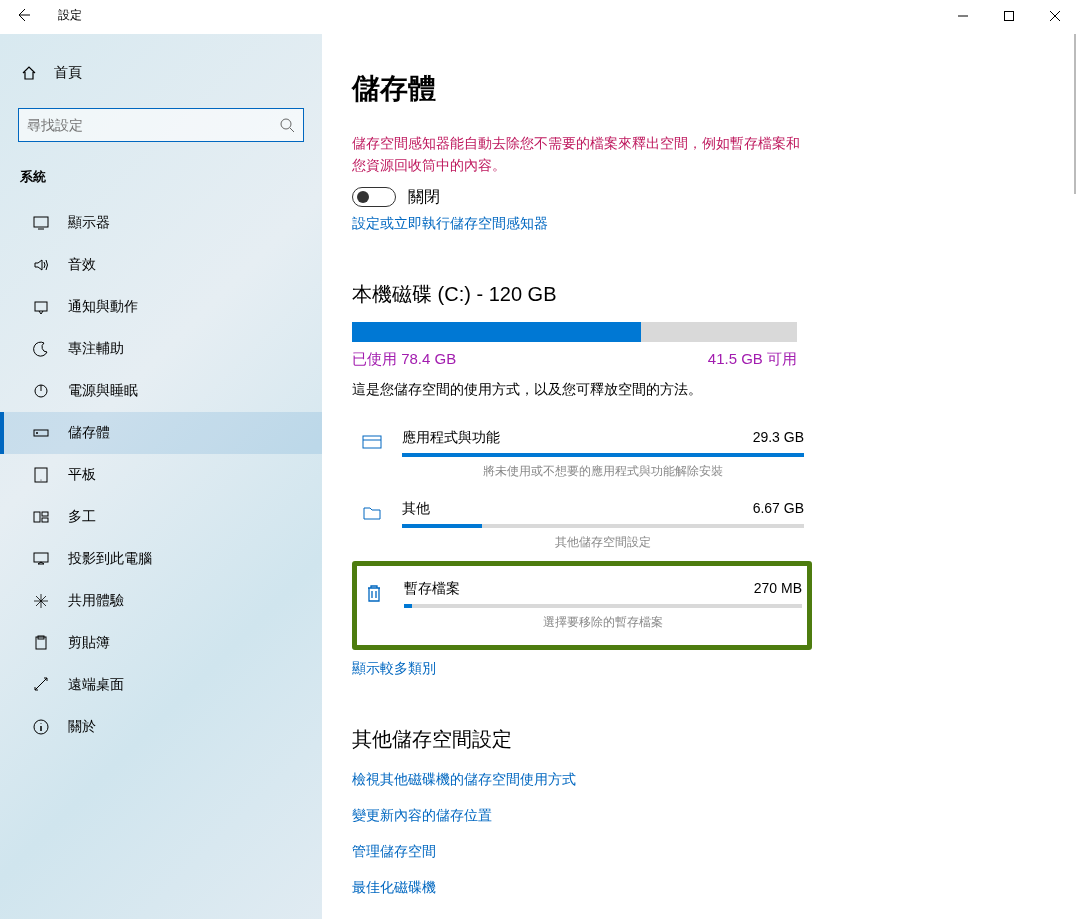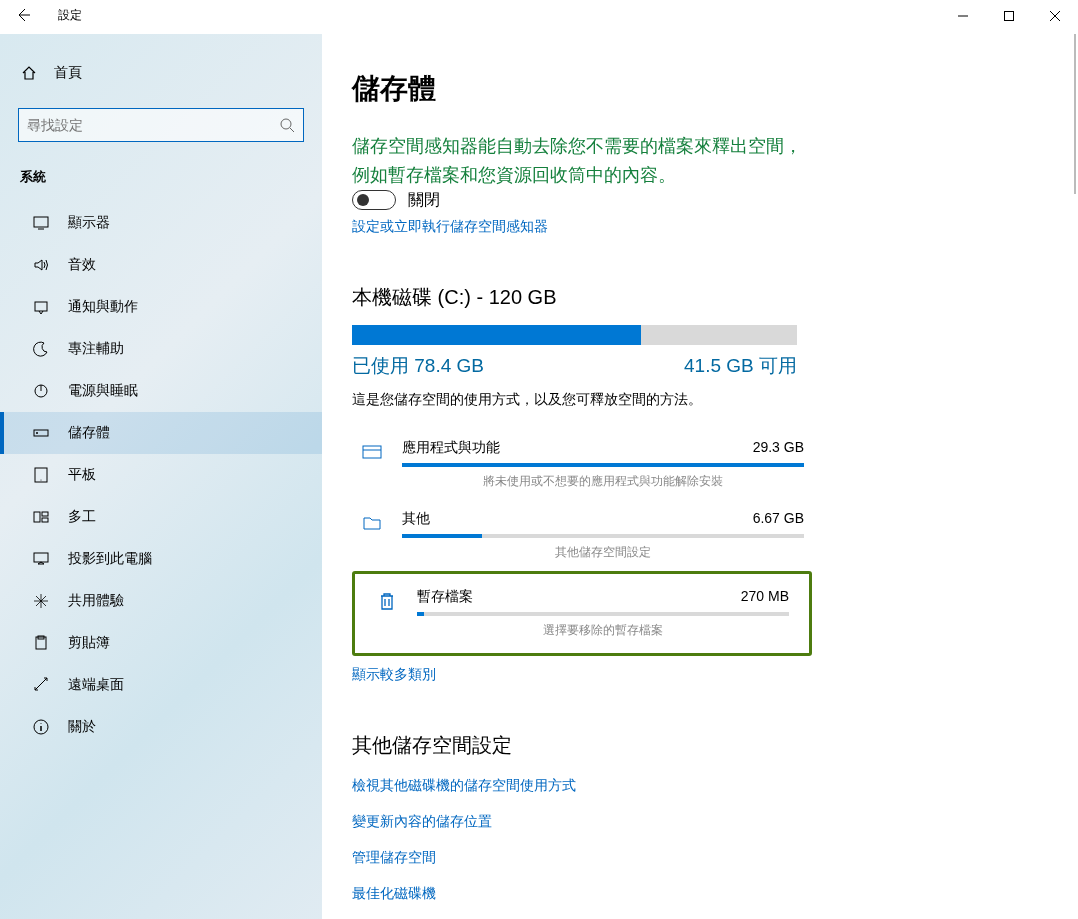--- a/index.html
+++ b/index.html
@@ -18,32 +18,32 @@
 .search-box { margin: 0 18px 22px 18px; height: 34px; border: 1px solid #0067c0; background: rgba(255,255,255,0.6); display: flex; align-items: center; padding: 0 8px; }
 .search-box input { flex: 1; border: none; background: transparent; outline: none; font-size: 14px; color: #666; }
 .search-icon { color: #555; }
 .section-title { font-size: 13px; font-weight: 600; padding: 4px 20px 16px 20px; color: #000; }
 .nav-item { display: flex; align-items: center; gap: 18px; padding: 12px 32px; cursor: pointer; position: relative; font-size: 14px; color: #000; }
 .nav-item .icon { width: 18px; display: flex; justify-content: center; align-items: center; }
 .nav-item.active { background: rgba(0, 103, 192, 0.12); }
 .nav-item.active::before { content: ""; position: absolute; left: 0; top: 0; bottom: 0; width: 4px; background: #0067c0; }
 .content { flex: 1; padding: 36px 40px 20px 30px; overflow-y: auto; position: relative; }
 .page-title { font-size: 28px; font-weight: 600; margin-bottom: 24px; }
-.desc { font-size: 18px; color: #15803d; line-height: 1.6; max-width: 460px; }
+.desc { font-size: 14px; color: #be185d; line-height: 1.6; max-width: 460px; margin-bottom: 10px; }
 .toggle-row { display: flex; align-items: center; gap: 12px; margin-bottom: 6px; }
 .toggle { width: 44px; height: 20px; border: 1px solid #333; border-radius: 10px; position: relative; cursor: pointer; }
 .toggle .knob { width: 12px; height: 12px; background: #333; border-radius: 50%; position: absolute; top: 3px; left: 4px; }
 .link { color: #0067c0; font-size: 14px; cursor: pointer; display: inline-block; margin-bottom: 8px; }
 .subheading { font-size: 20px; font-weight: 400; margin-top: 40px; margin-bottom: 14px; }
 .disk-bar { width: 445px; height: 20px; background: #d9d9d9; position: relative; margin-bottom: 8px; }
 .disk-bar-fill { height: 100%; background: #0078d4; }
-.disk-info { width: 445px; display: flex; justify-content: space-between; font-size: 19px; color: #0369a1; margin-bottom: 12px; }
+.disk-info { width: 445px; display: flex; justify-content: space-between; font-size: 15px; color: #a21caf; margin-bottom: 12px; }
 .disk-desc { font-size: 14px; color: #000; margin-bottom: 20px; }
 .category { display: flex; align-items: flex-start; gap: 18px; padding: 10px 8px; width: 460px; cursor: pointer; text-align: center; }
-.category.highlighted { border: 3px solid #4d7c0f; border-radius: 3px; padding: 14px 20px; }
+.category.highlighted { border: 5px solid #4d7c0f; border-radius: 3px; padding: 14px 5px; }
 .cat-icon { width: 24px; display: flex; justify-content: center; color: #0067c0; padding-top: 2px; }
 .cat-body { flex: 1; }
 .cat-header { display: flex; justify-content: space-between; font-size: 14px; margin-bottom: 6px; }
 .cat-bar { height: 4px; background: #d9d9d9; margin-bottom: 6px; position: relative; }
 .cat-bar-fill { height: 100%; background: #0078d4; }
 .cat-sub { font-size: 12px; color: #888; }
 .other-heading { font-size: 20px; font-weight: 400; margin-top: 40px; margin-bottom: 18px; }
 .link-block { display: block; margin-bottom: 18px; }
 .scroll-indicator { position: absolute; right: 2px; top: 0; width: 2px; height: 160px; background: #bbb; }
 svg { display: block; }

